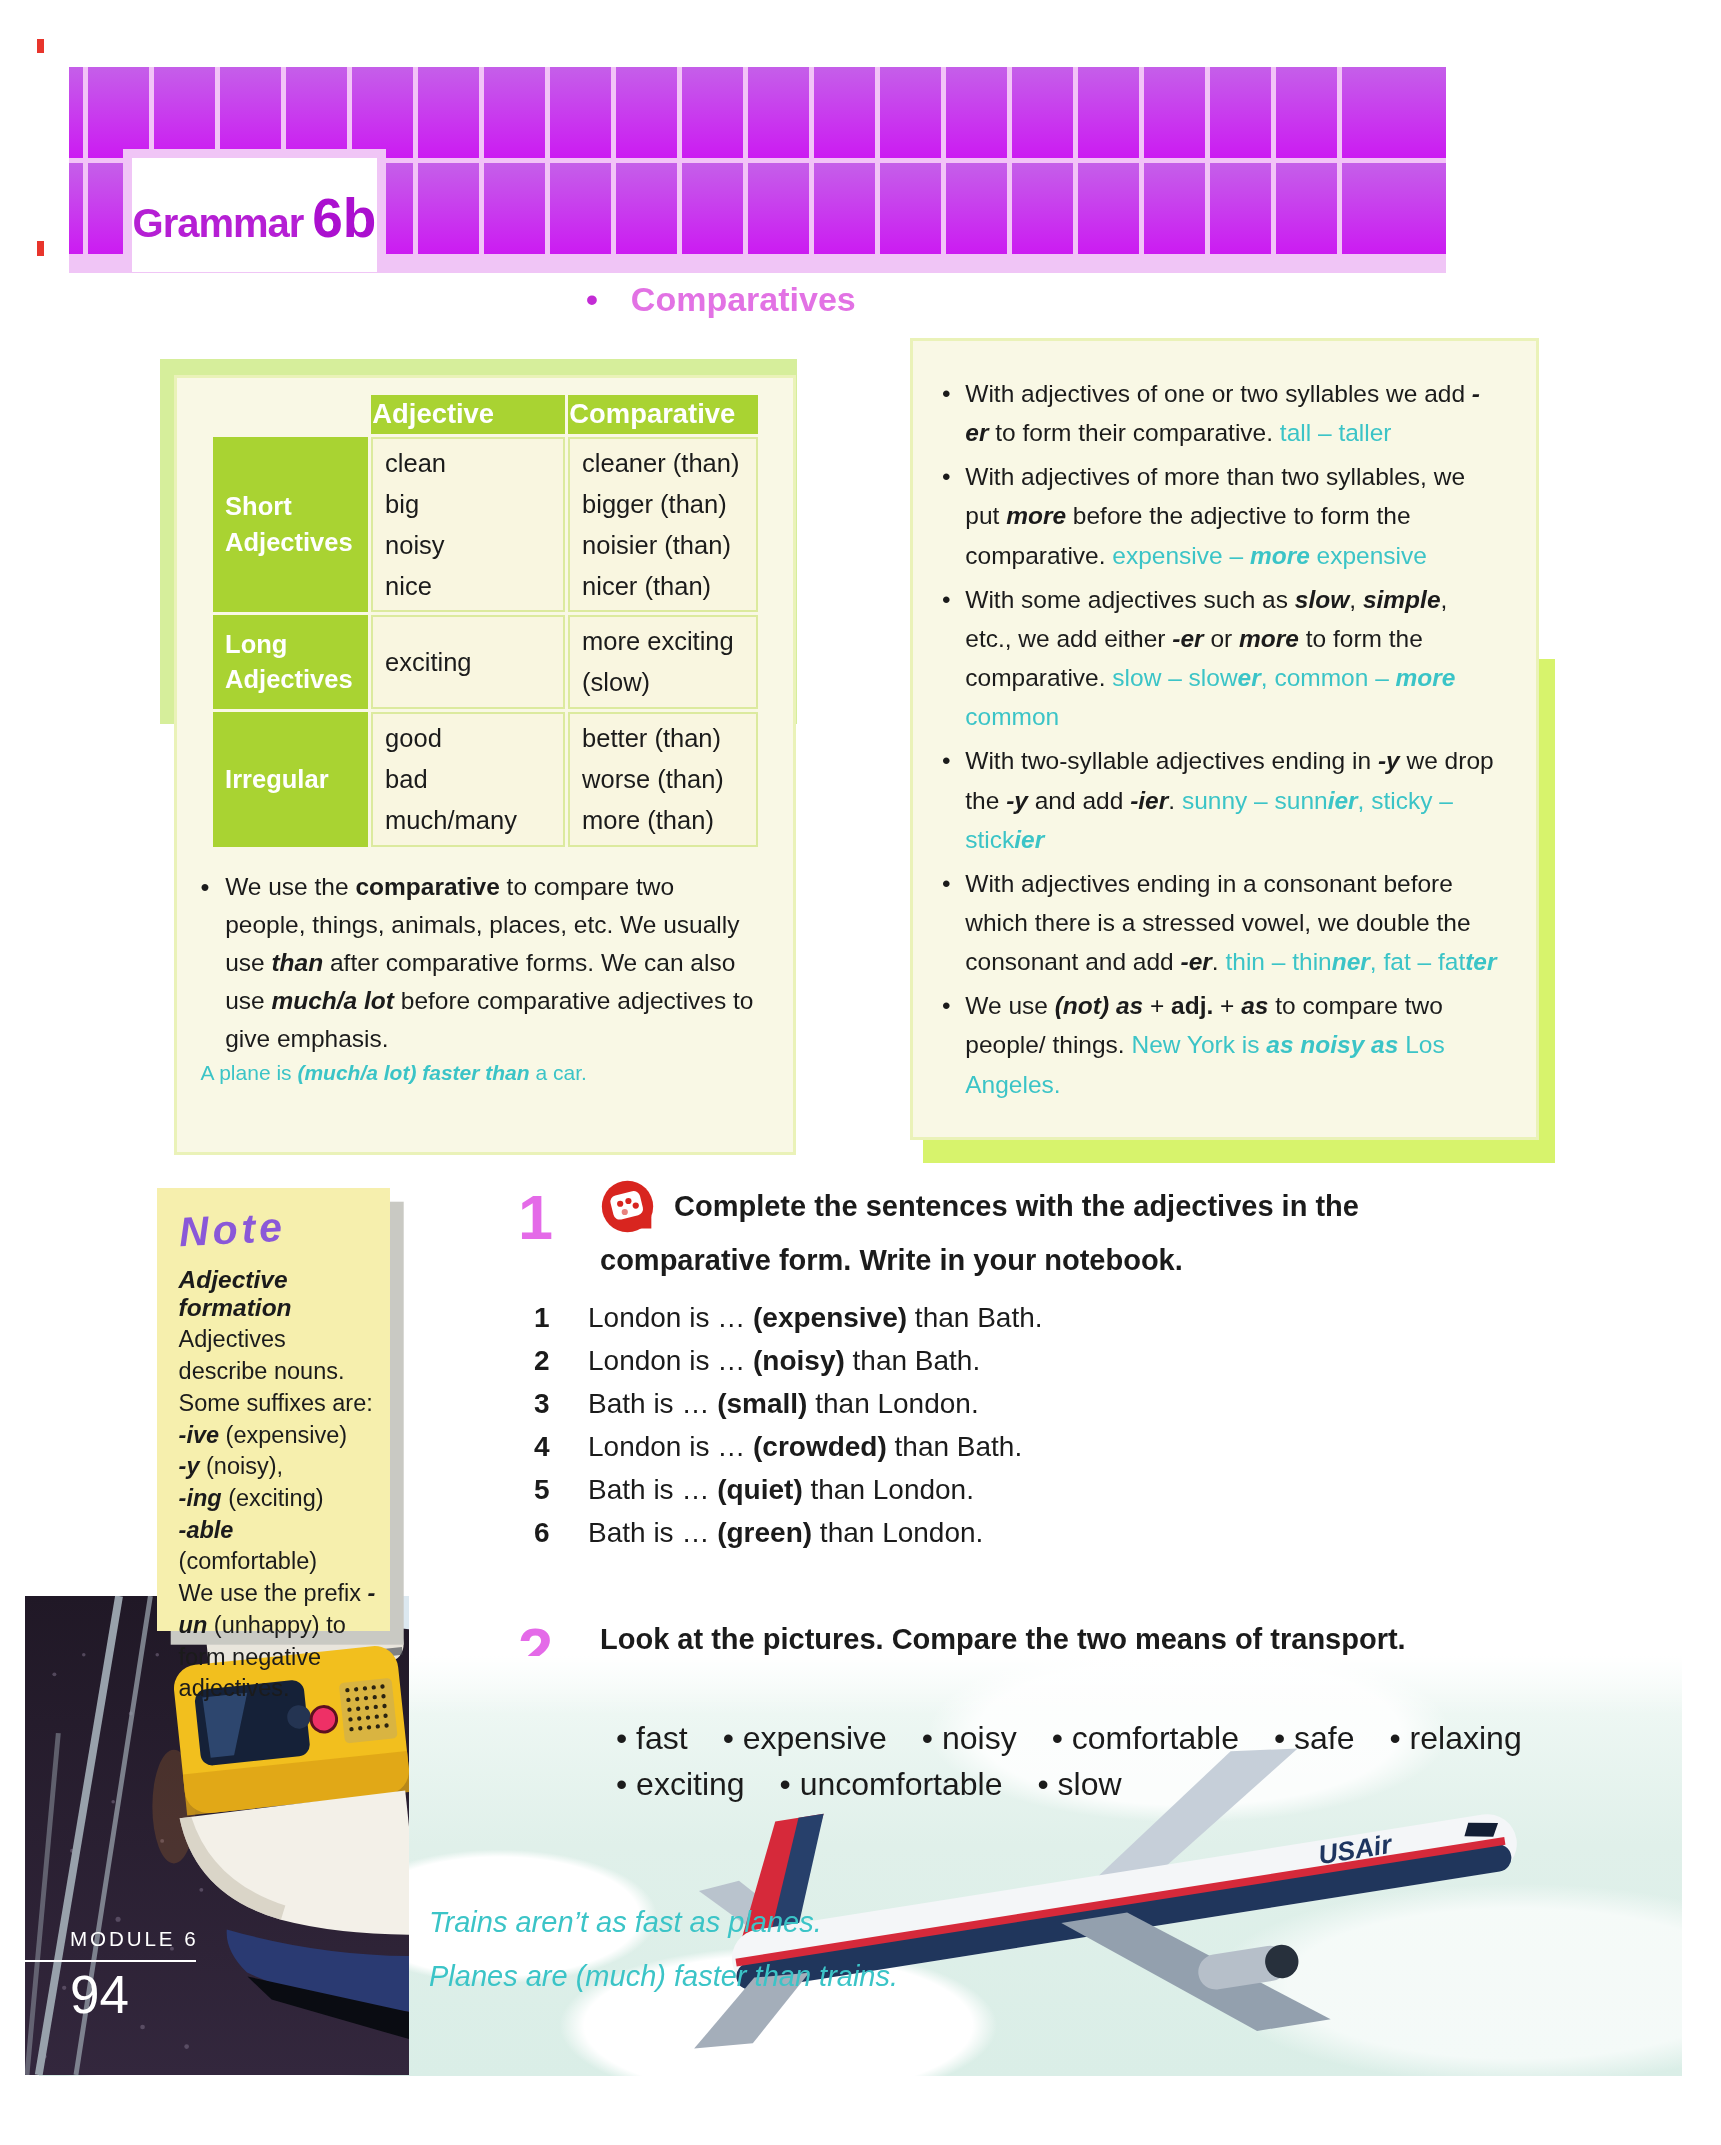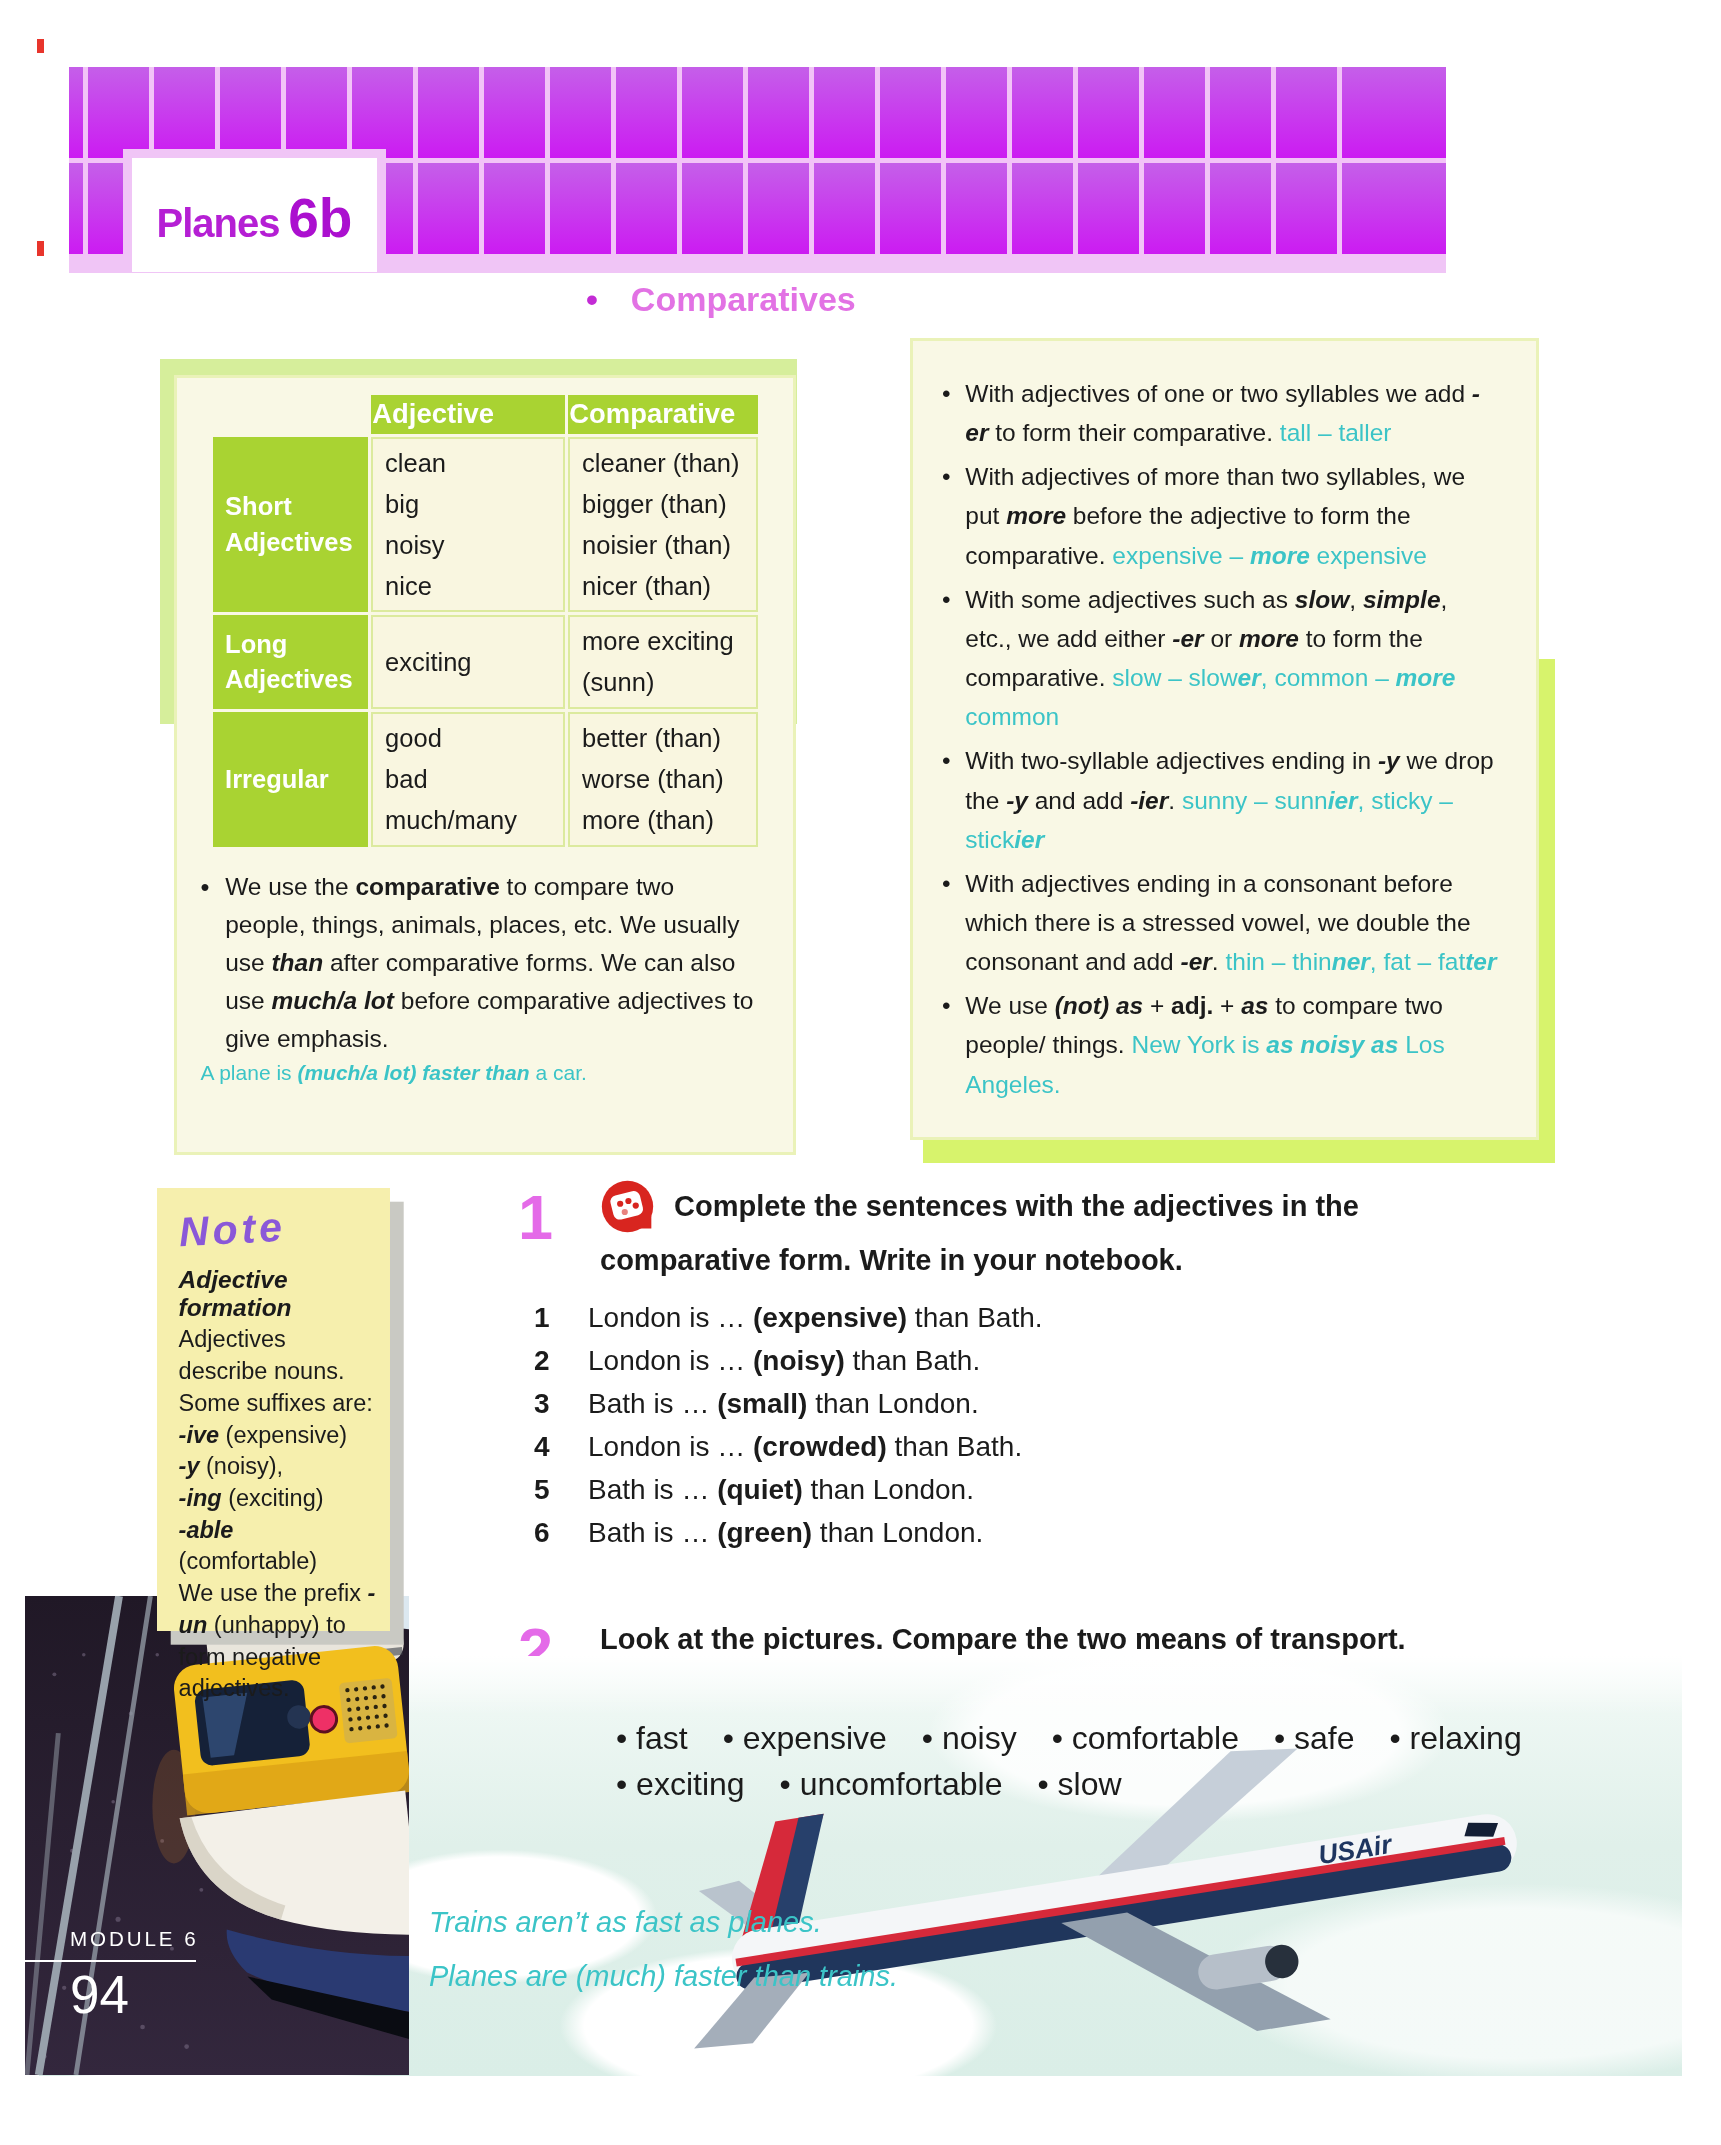--- a/index.html
+++ b/index.html
@@ -109,21 +109,21 @@
 <body>
 
 <div class="page">
 
   <div class="mark" id="mark1"></div>
   <div class="mark" id="mark2"></div>
 
   <div class="hdr-grid"></div>
   <div class="hdr-strip"></div>
   <div class="hdr-notch">
-    <span class="title-main">Planes</span>
+    <span class="title-main">Grammar</span>
     <span class="title-sub">6b</span>
   </div>
 
   <div class="cmp-head">
     <span class="dot"></span>
     <span>Comparatives</span>
   </div>
 
   <div class="shadowA"></div>
   <div class="shadowB"></div>
@@ -162,21 +162,21 @@
       <tr>
         <td class="cell-label">
           <div>Long</div>
           <div>Adjectives</div>
         </td>
         <td class="cell-data">
           <div>exciting</div>
         </td>
         <td class="cell-data">
           <div>more exciting</div>
-          <div>(sunn)</div>
+          <div>(slow)</div>
         </td>
       </tr>
       <tr>
         <td class="cell-label">
           <div>Irregular</div>
         </td>
         <td class="cell-data">
           <div>good</div>
           <div>bad</div>
           <div>much/many</div>

